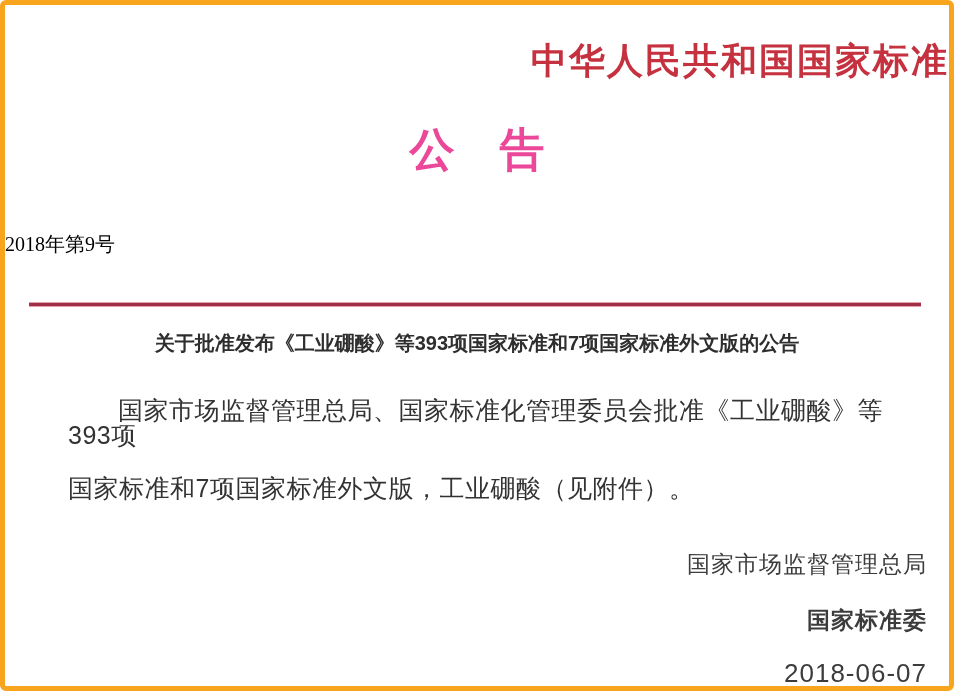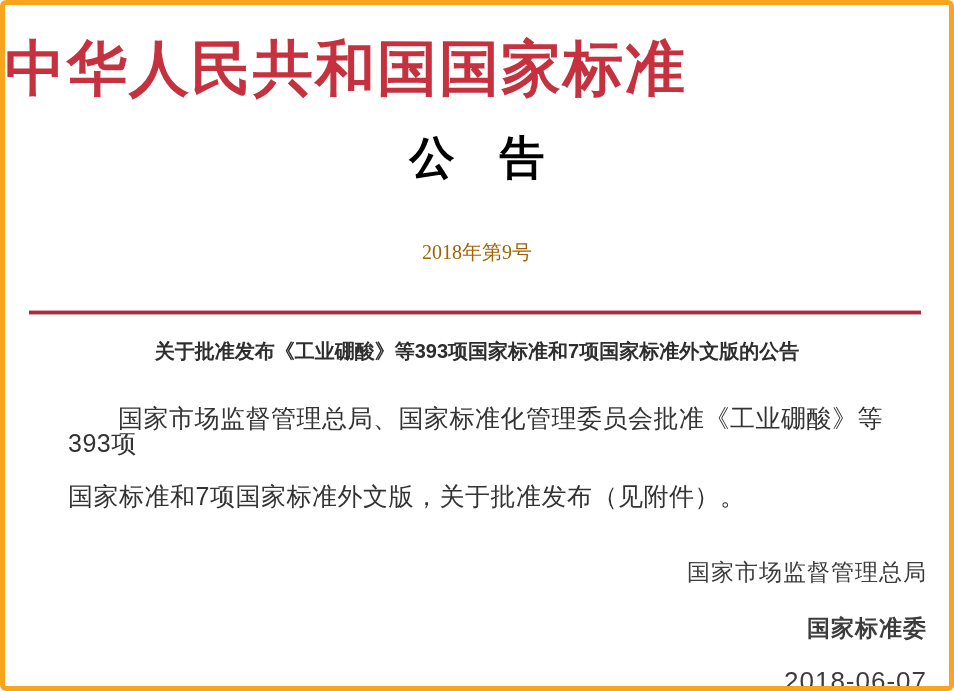--- a/index.html
+++ b/index.html
@@ -11,45 +11,45 @@
   }
   .page {
     width: 954px;
     height: 691px;
     background: #ffffff;
     border: 5px solid #F8A41D;
     border-radius: 6px;
     overflow: hidden;
   }
   .header-title {
-    margin-top: 40px;
-    text-align: left;
+    margin-top: 32px;
+    text-align: right;
     font-family: "Liberation Serif", "DejaVu Serif", serif;
-    font-size: 60px;
+    font-size: 36px;
     line-height: 48px;
     font-weight: 600;
     color: #C5313E;
     letter-spacing: 2px;
   }
   .subtitle {
     margin-top: 42px;
     text-align: center;
     font-family: "Liberation Serif", "DejaVu Serif", serif;
     font-size: 45px;
     line-height: 46px;
     font-weight: 600;
-    color: #000000;
+    color: #ec4899;
   }
   .doc-number {
     margin-top: 60px;
-    text-align: center;
+    text-align: left;
     font-family: "Liberation Serif", "DejaVu Serif", serif;
     font-size: 20px;
     line-height: 22px;
-    color: #a16207;
+    color: #000000;
   }
   .divider {
     margin: 48px 28px 0 24px;
     height: 3px;
     background: #A03048;
     box-shadow: 0 -1px 0 rgba(197,49,62,0.45), 0 1px 0 rgba(197,49,62,0.45);
   }
   .heading {
     margin-top: 22px;
     text-align: center;
@@ -101,21 +101,21 @@
   <div class="subtitle">公　告</div>
 
   <div class="doc-number">2018年第9号</div>
 
   <div class="divider"></div>
 
   <div class="heading">关于批准发布《工业硼酸》等393项国家标准和7项国家标准外文版的公告</div>
 
   <div class="body-text">
     <div class="body-line indent">国家市场监督管理总局、国家标准化管理委员会批准《工业硼酸》等393项</div>
-    <div class="body-line">国家标准和7项国家标准外文版，关于批准发布（见附件）。</div>
+    <div class="body-line">国家标准和7项国家标准外文版，工业硼酸（见附件）。</div>
   </div>
 
   <div class="signature">
     <div class="issuer">国家市场监督管理总局</div>
     <div class="issuer">国家标准委</div>
     <div class="sig-date">2018-06-07</div>
   </div>
 
 </div>
 

